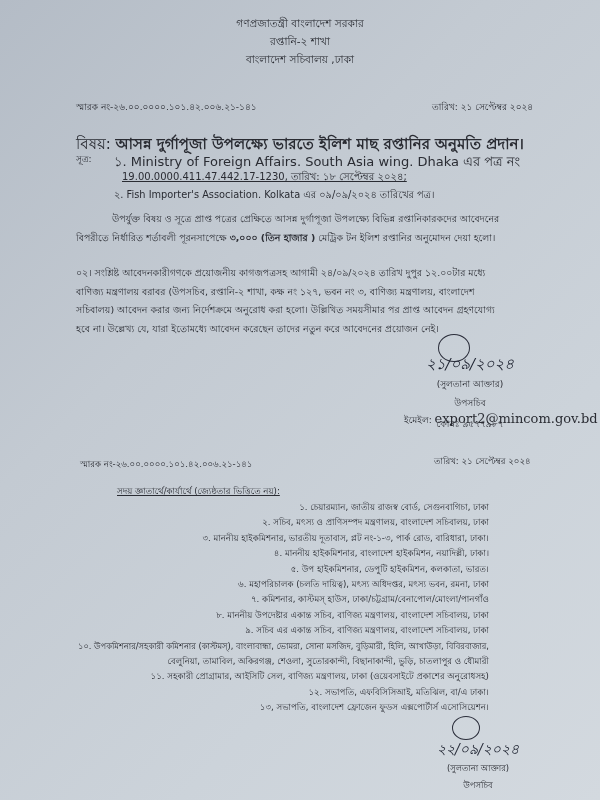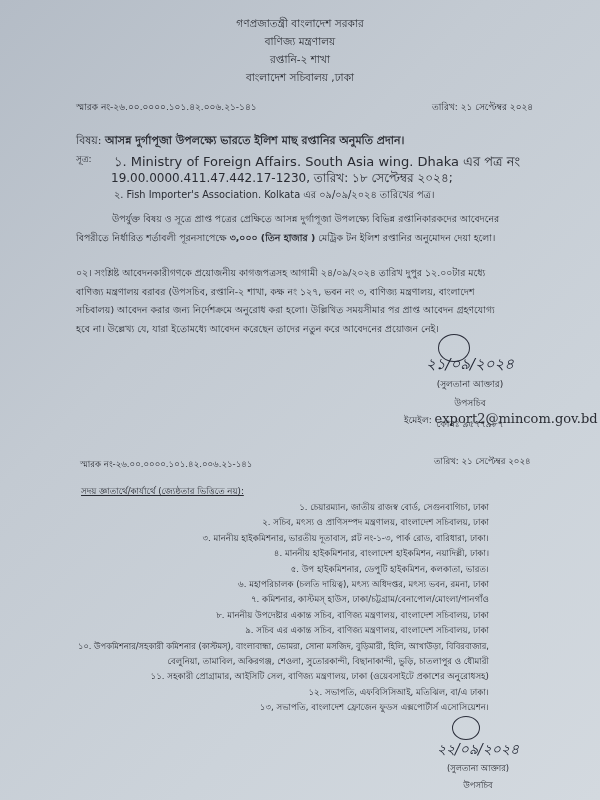--- a/index.html
+++ b/index.html
@@ -7,54 +7,53 @@
     width:600px; height:800px; overflow:hidden;
     background: linear-gradient(135deg, #b4bcc6 0%, #c3cad2 35%, #ccd3da 70%, #d3d9df 100%);
     font-family: "DejaVu Sans", sans-serif;
     color:#2a2c33;
     position:relative;
   }
   .page { position:absolute; left:0; top:0; width:496px; height:800px; }
   .hdr { position:absolute; left:0; width:600px; text-align:center; font-size:10.5px; line-height:18px; top:14px; }
   .abs { position:absolute; white-space:nowrap; }
   .memo { font-size:9px; }
-  .t10 { font-size:11px; }
+  .t10 { font-size:15px; }
   .bold { font-weight:bold; }
   .para { position:absolute; font-size:9.4px; line-height:18.5px; text-align:justify; }
   .sig { position:absolute; text-align:center; font-size:9px; }
   .sigmark { font-family:"DejaVu Serif", serif; font-style:italic; font-size:15px; color:#1d2230; }
-  .underline { text-decoration:underline; }
+  .underline { text-decoration:underline;margin-left:36px; }
   .list { position:absolute; left:78px; top:500px; font-size:8.6px; line-height:15.4px; }
   .list div { white-space:nowrap;text-align:right; }
   .email { font-family:"DejaVu Serif", serif; font-size:13px; }
   .circle { position:absolute; border:1.5px solid #2a2d3a; border-radius:50%; }
 </style>
 </head>
 <body>
 
 <div class="page">
 
   <div class="hdr">
     <div>গণপ্রজাতন্ত্রী বাংলাদেশ সরকার</div>
-    <div>বাণিজ্য মন্ত্রণালয়</div>
     <div>রপ্তানি-২ শাখা</div>
     <div>বাংলাদেশ সচিবালয় ,ঢাকা</div>
   </div>
 
   <div class="abs memo" style="left:76px; top:100px;">স্মারক নং-২৬.০০.০০০০.১০১.৪২.০০৬.২১-১৪১</div>
   <div class="abs memo" style="left:432px; top:100px;">তারিখ: ২১ সেপ্টেম্বর ২০২৪</div>
 
   <div class="abs t10" style="left:76px; top:132px;">
     <span>বিষয়:</span>
     <span class="bold">আসন্ন দুর্গাপূজা উপলক্ষ্যে ভারতে ইলিশ মাছ রপ্তানির অনুমতি প্রদান।</span>
   </div>
 
   <div class="abs memo" style="left:76px; top:152px;">সূত্র:</div>
   <div class="abs memo" style="left:114px; top:152px; font-size:13px;">১. Ministry of Foreign Affairs. South Asia wing. Dhaka এর পত্র নং</div>
-  <div class="abs memo" style="left:111px; top:169px; font-size:12px;">19.00.0000.411.47.442.17-1230, তারিখ: ১৮ সেপ্টেম্বর ২০২৪;</div>
+  <div class="abs memo" style="left:122px; top:169px; font-size:10px;text-decoration:underline;">19.00.0000.411.47.442.17-1230, তারিখ: ১৮ সেপ্টেম্বর ২০২৪;</div>
   <div class="abs memo" style="left:114px; top:187px; font-size:9.8px;text-align:center;">২. Fish Importer's Association. Kolkata এর ০৯/০৯/২০২৪ তারিখের পত্র।</div>
 
   <div class="para" style="left:76px; top:210px; width:502px;">
     <div style="padding-left:36px; white-space:nowrap;">উপর্যুক্ত বিষয় ও সূত্রে প্রাপ্ত পত্রের প্রেক্ষিতে আসন্ন দুর্গাপূজা উপলক্ষ্যে বিভিন্ন রপ্তানিকারকদের আবেদনের</div>
     <div style="white-space:nowrap;">
       <span>বিপরীতে নির্ধারিত শর্তাবলী পূরনসাপেক্ষে </span><span class="bold">৩,০০০ (তিন হাজার )</span><span> মেট্রিক টন ইলিশ রপ্তানির অনুমোদন দেয়া হলো।</span>
     </div>
   </div>
 
   <div class="para" style="left:76px; top:264px; width:502px;">

